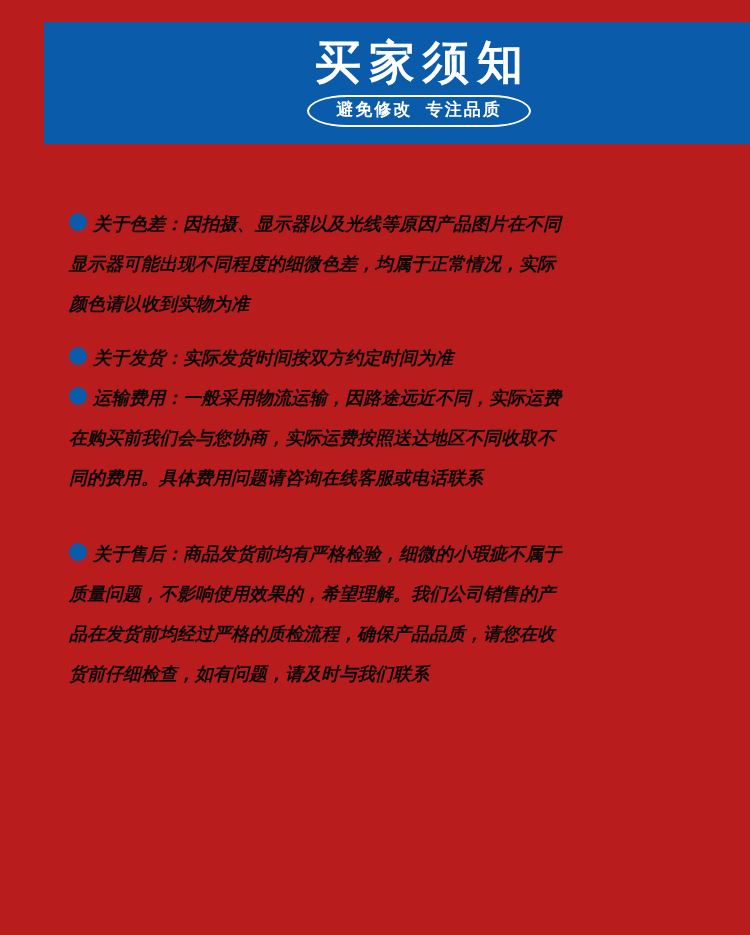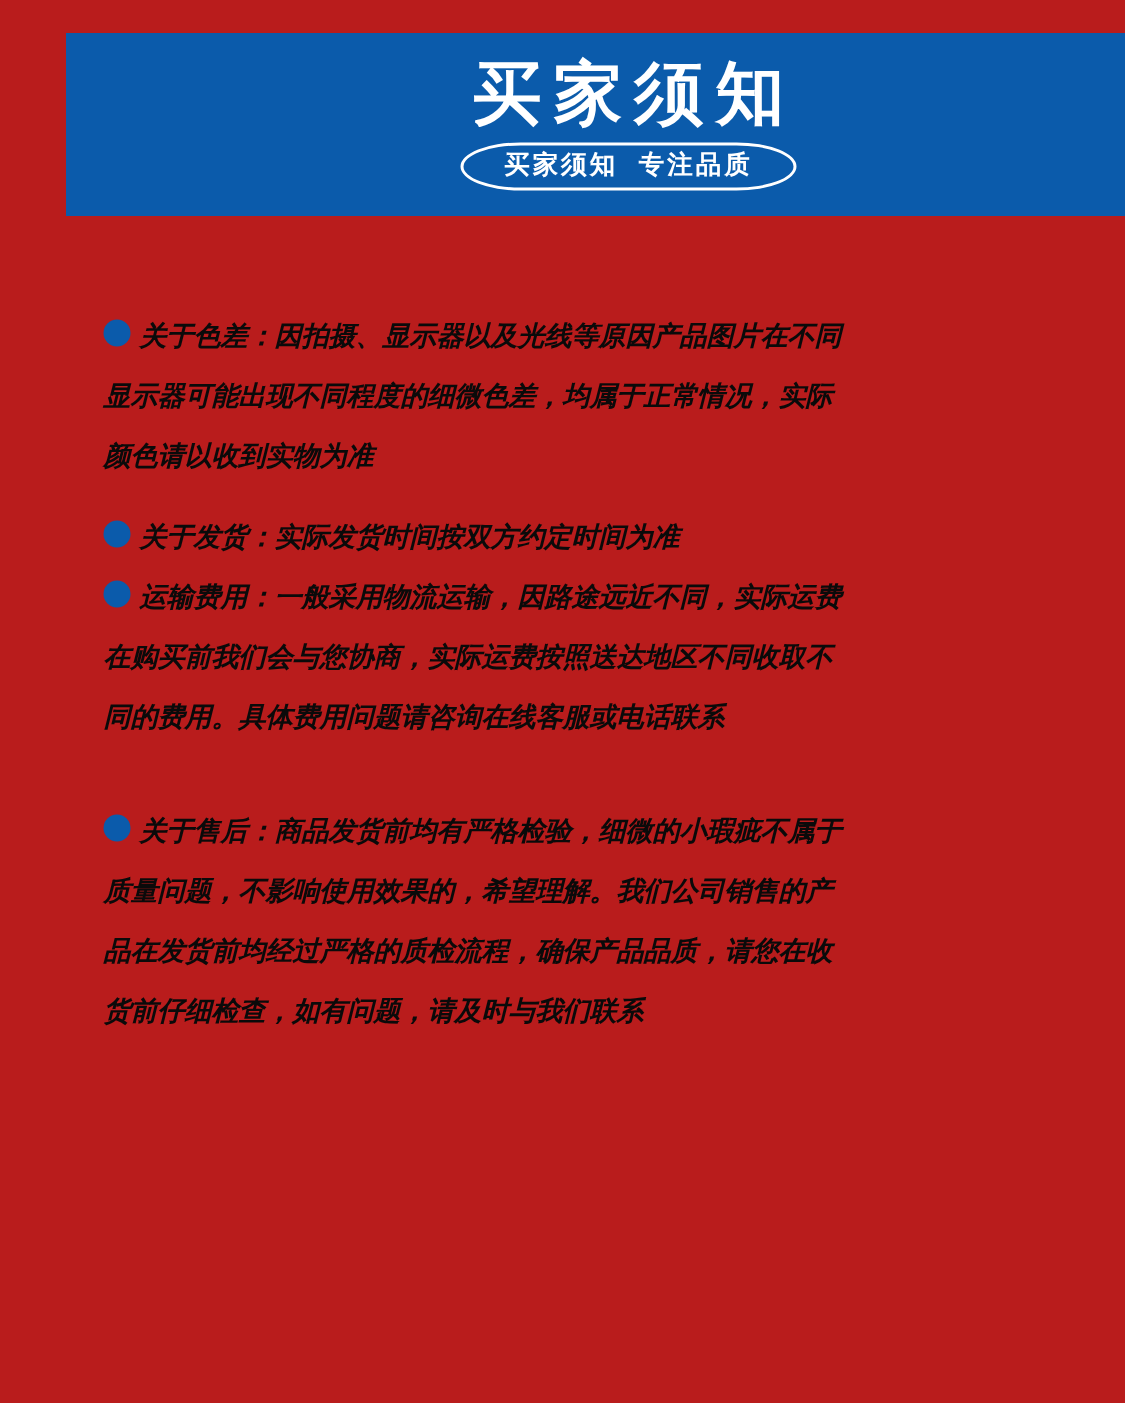--- a/index.html
+++ b/index.html
@@ -83,21 +83,21 @@
   }
 </style>
 </head>
 <body>
 
 <div class="page">
 
   <header class="banner">
     <h1 class="title">买家须知</h1>
     <div class="badge">
-        <span class="badge-text">买家须知 专注品质</span>
+        <span class="badge-text">避免修改 专注品质</span>
       </div>
   </header>
 
   <main class="content">
 
     <p class="notice np1"><span class="bullet"></span><span class="ntext">关于色差：因拍摄、显示器以及光线等原因产品图片在不同
 显示器可能出现不同程度的细微色差，均属于正常情况，实际
 颜色请以收到实物为准</span><span class="suffix"></span></p>
 
 

